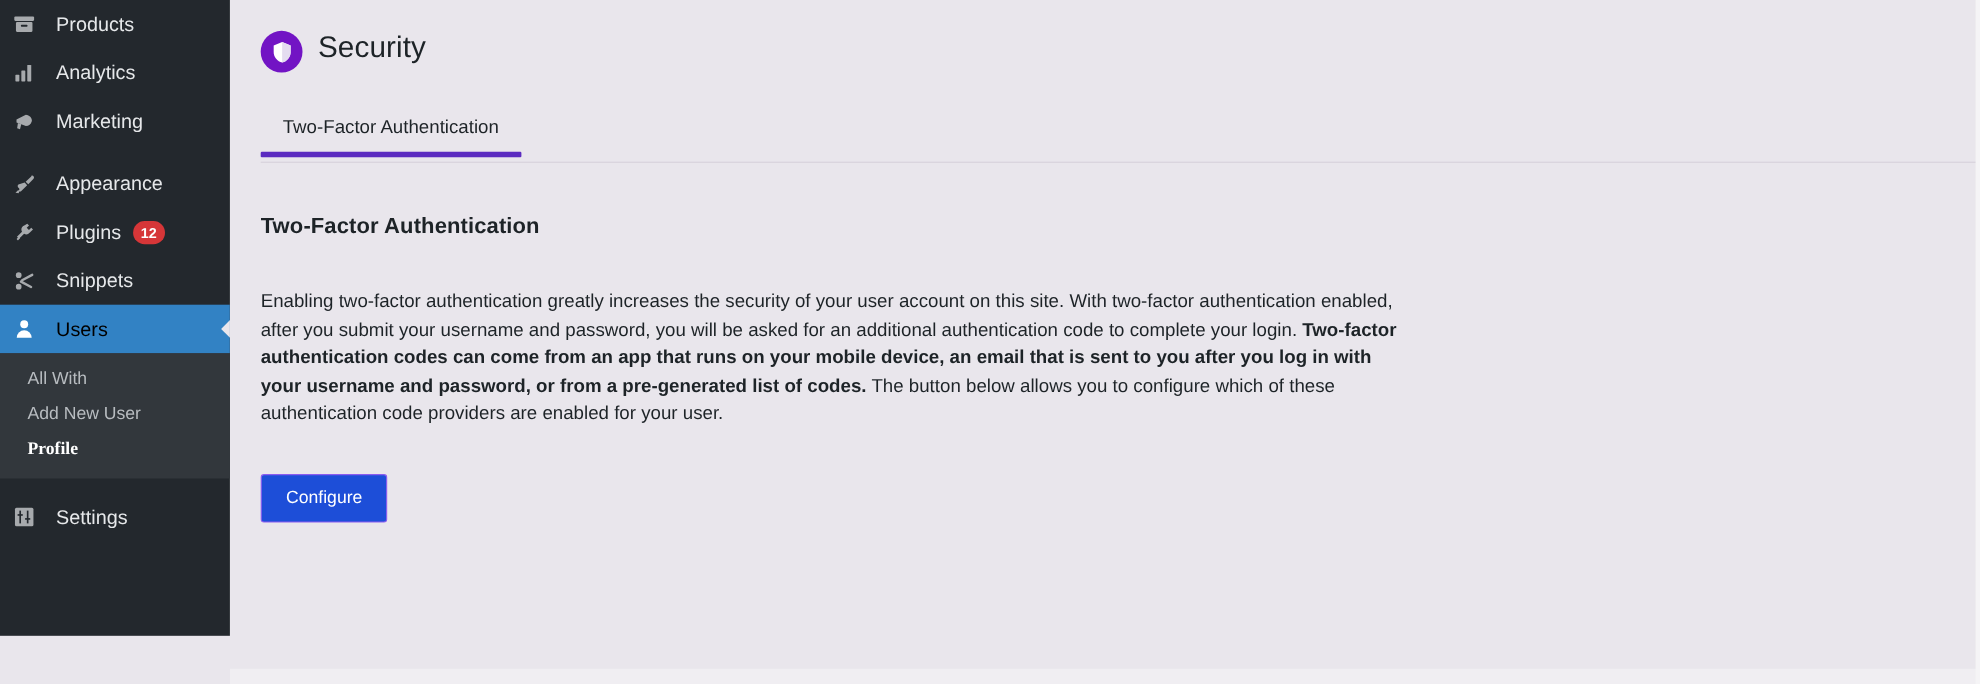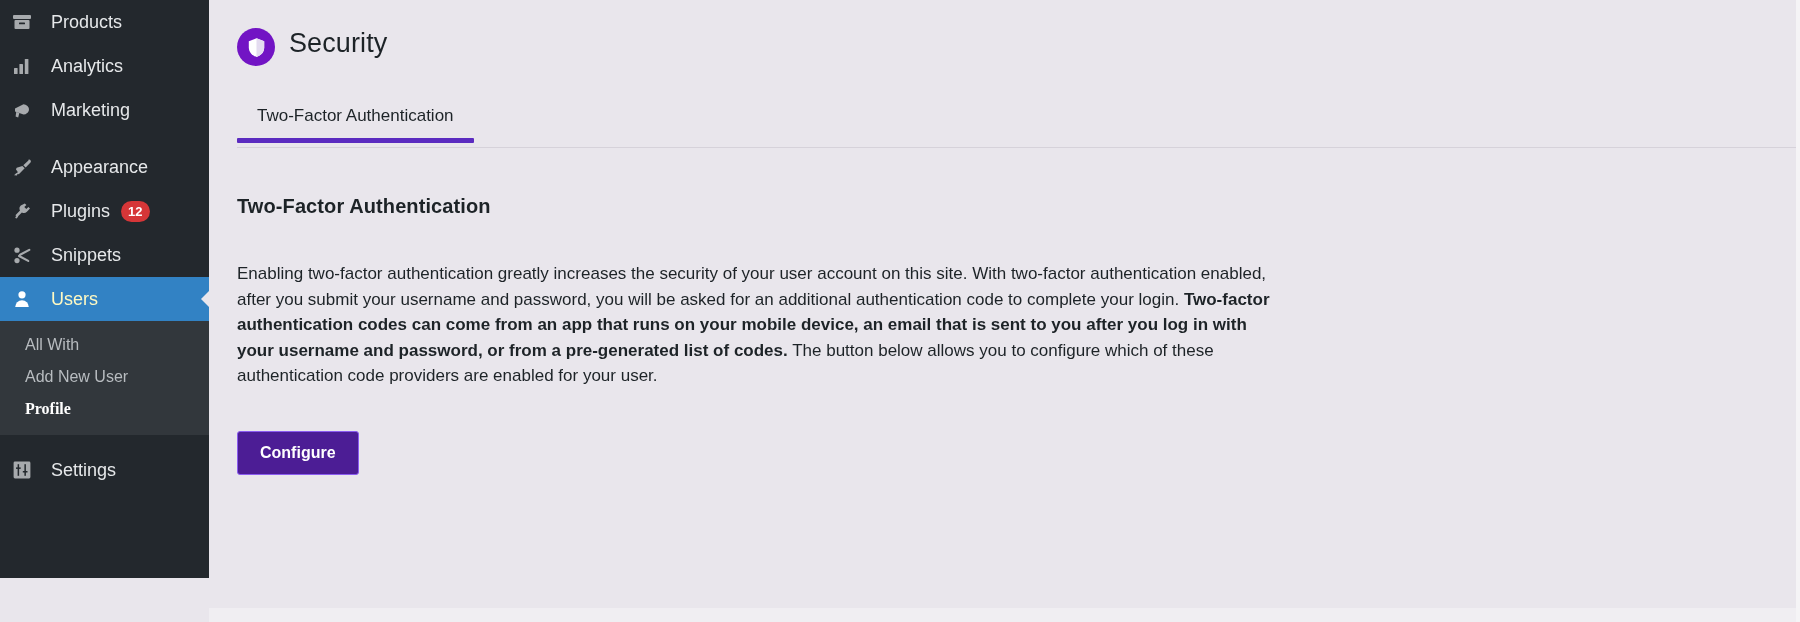--- a/index.html
+++ b/index.html
@@ -48,21 +48,21 @@
     align-items: center;
     justify-content: flex-start;
     margin-right: 7px;
     color: #a7aaad;
   }
 
   .menu-item .icon-slot svg { display: block; }
 
   .menu-item.active {
     background: #3282c4;
-    color: #fef9c3;
+    color: #000000;
     font-weight: 400;
     align-items: center;
   }
   .menu-item.active .icon-slot { color: #ffffff; }
 
   
   .active-arrow {
     position: absolute;
     right: -1px;
     top: 50%;
@@ -188,24 +188,24 @@
     line-height: 1.5;
     color: #1d2327;
     max-width: 1035px;
   }
   .body-text b { font-weight: 700; }
 
   .btn-row { margin-top: 42px; }
 
   .btn-primary {
     display: inline-block;
-    background: #4c1d95;
+    background: #1d4ed8;
     color: #ffffff;
     font-size: 16px;
-    font-weight: 700;
+    font-weight: 400;
     border: 1px solid #8b5cf0;
     border-radius: 3px;
     padding: 13px 22px;
     cursor: pointer;
     font-family: "Liberation Sans", sans-serif;
     line-height: 1;
   }
 
   
   #bottom-strip {

